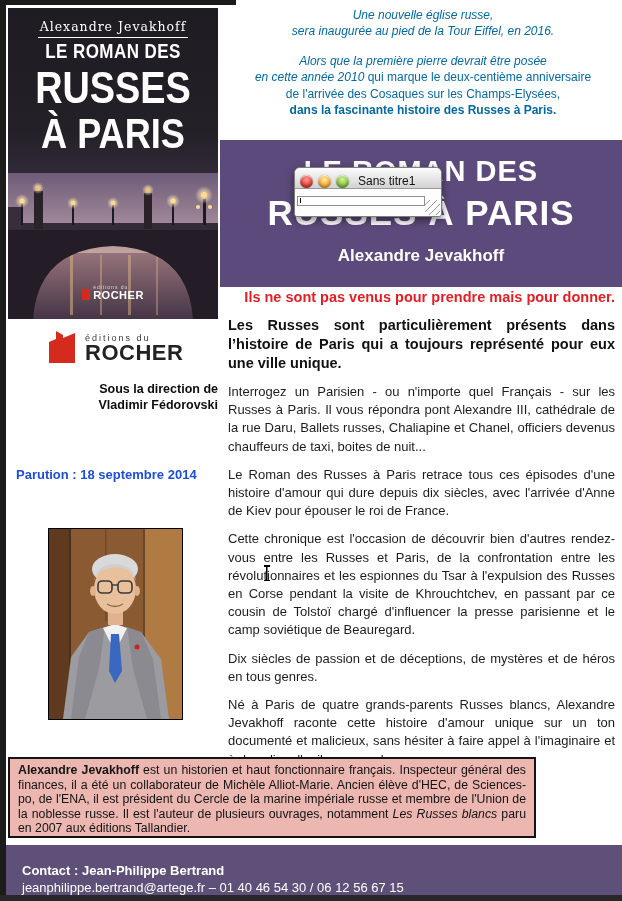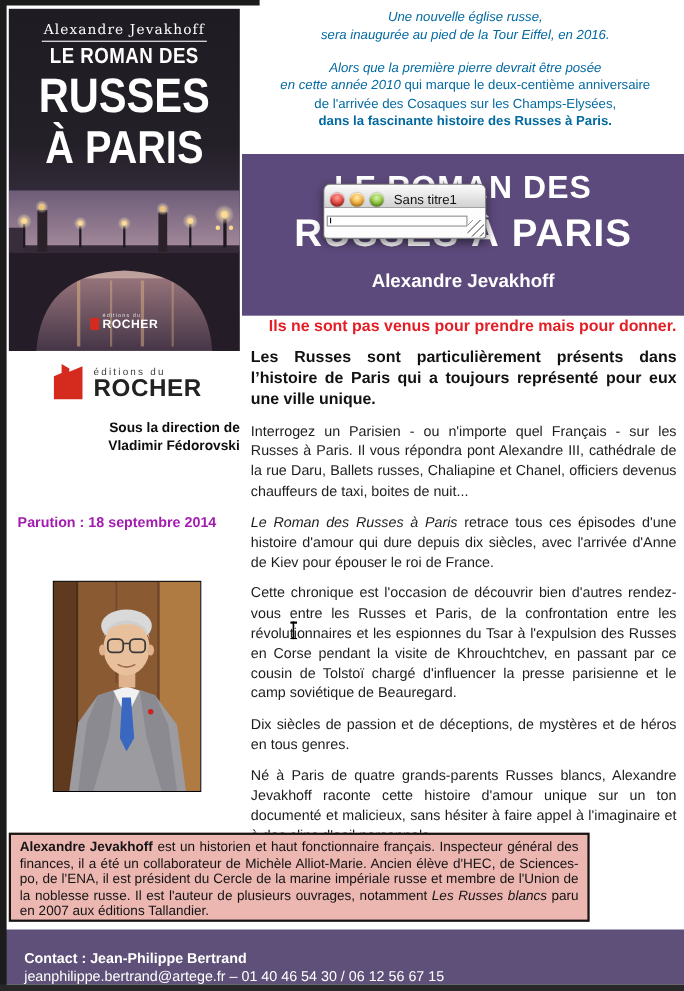--- a/index.html
+++ b/index.html
@@ -68,30 +68,30 @@
   
   .pub-logo{position:absolute;left:46px;top:329px;display:flex;align-items:flex-start;gap:7px;}
   .pub-txt{padding-top:4px;}
   .pub-top{font-size:9px;letter-spacing:2px;color:#3a3a3a;}
   .pub-name{font-size:22px;font-weight:700;color:#222;letter-spacing:.5px;line-height:20px;}
 
   
   .direction{position:absolute;left:8px;top:382px;width:210px;text-align:right;
              font-size:12.5px;font-weight:700;line-height:15.5px;color:#0d0d0d;}
   .direction span{display:block;}
-  .parution{position:absolute;left:16px;top:467px;font-size:13px;font-weight:700;color:#a21caf;}
+  .parution{position:absolute;left:16px;top:467px;font-size:13px;font-weight:700;color:#1d4ed8;}
   .portrait{position:absolute;left:48px;top:528px;width:133px;height:190px;border:1px solid #000;}
   .portrait svg{display:block;}
 
   
   .article{position:absolute;left:228px;top:288px;width:387px;}
   .article p{margin:0 0 10px 0;text-align:justify;font-size:13px;line-height:18.2px;color:#1d1d1d;}
   .article .headline{font-size:14.5px;line-height:19px;font-weight:700;color:#e41e25;margin-bottom:9px;text-align:right;}
   .article .lead{font-size:14.5px;line-height:19px;font-weight:700;color:#111;}
-  .article .i{font-style:italic;}
+  .article .i{}
 
   
   .ibeam{position:absolute;left:263px;top:565px;width:8px;height:16px;z-index:15;
          background:linear-gradient(#000,#000) 50% 0/1.5px 100% no-repeat;}
   .ibeam::before,.ibeam::after{content:"";position:absolute;left:1px;width:6px;height:1.5px;background:#000;}
   .ibeam::before{top:0;} .ibeam::after{bottom:0;}
 
   
   .bio{position:absolute;left:8px;top:757px;width:528px;height:81px;box-sizing:border-box;
        background:#ecb6b1;border:2px solid #141414;padding:4px 8px;

